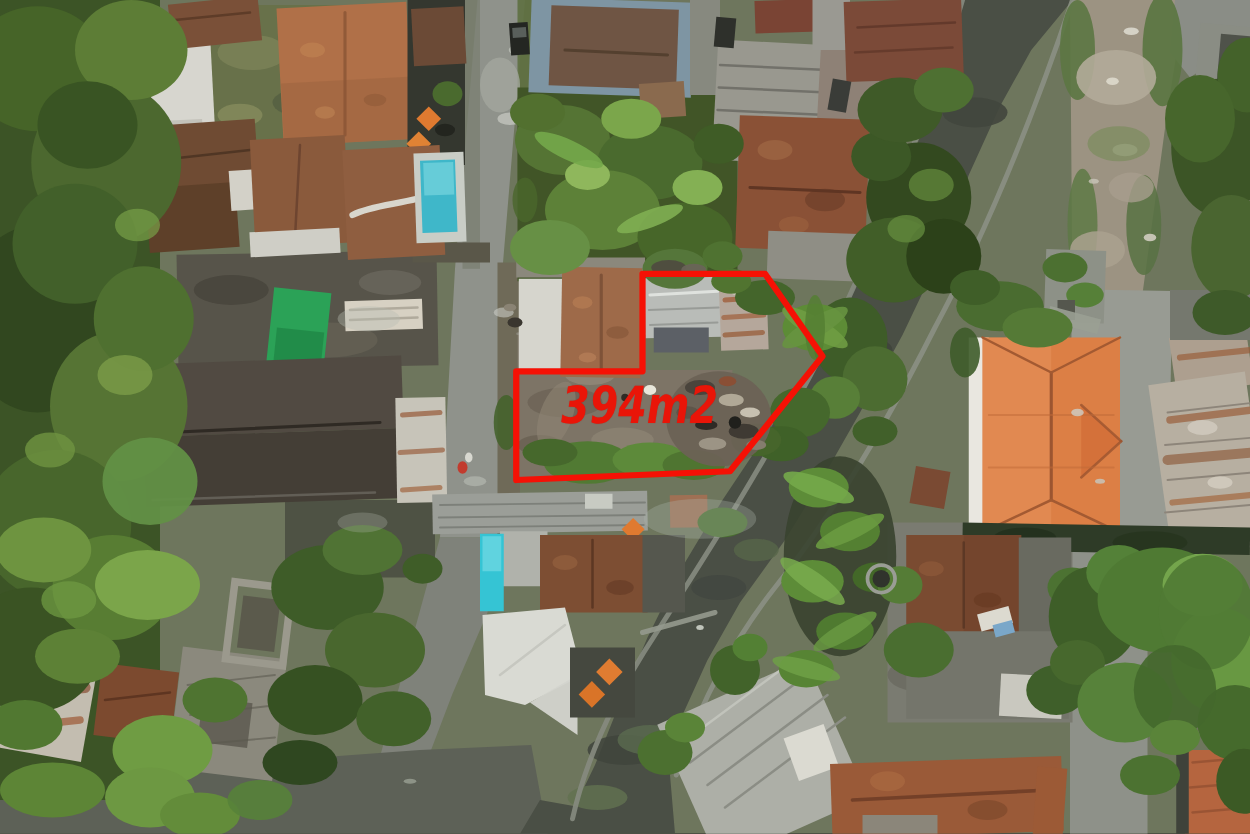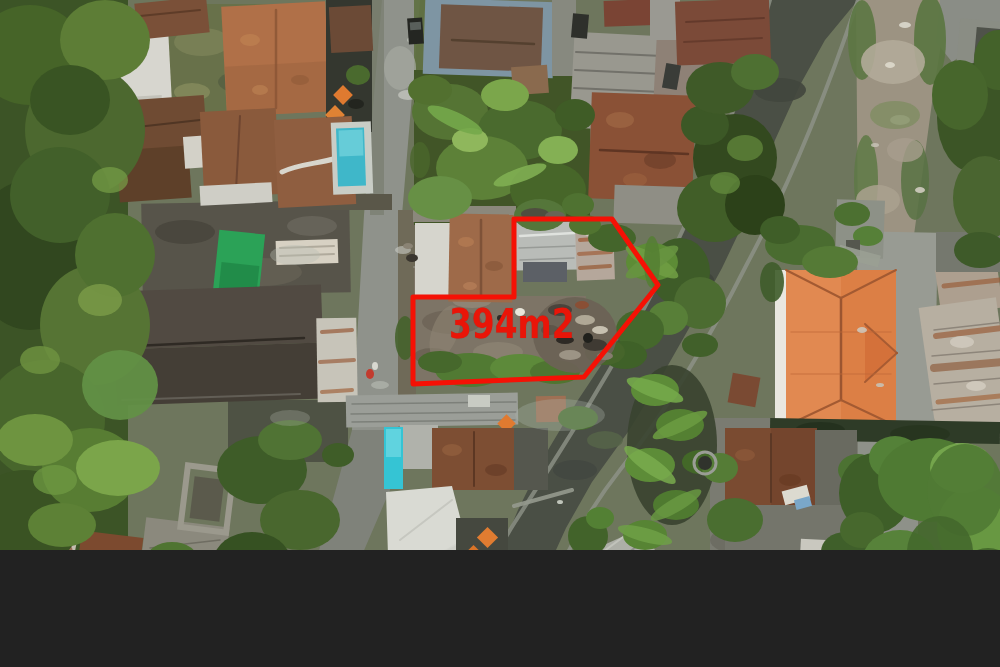--- a/index.html
+++ b/index.html
@@ -1,16 +1,16 @@
 <!DOCTYPE html>
 <html><head>
 <meta charset="utf-8">
 <style>
   html,body{margin:0;padding:0;background:#222;}
-  .stage{position:relative;width:1000px;height:550px;overflow:hidden;font-family:"DejaVu Sans","Liberation Sans",sans-serif;}
+  .stage{position:relative;width:1000px;height:667px;overflow:hidden;font-family:"DejaVu Sans","Liberation Sans",sans-serif;font-style:italic;}
   .stage svg{position:absolute;left:0;top:0;}
   .area-label{
     position:absolute;left:449px;top:301px;
     font-weight:bold;font-size:41px;line-height:1.15;
     letter-spacing:0;transform:scaleX(.8);transform-origin:0 0;
     text-shadow:0 0 1px rgba(150,0,0,.35);
     user-select:none;white-space:nowrap;
   }
 </style>
 </head>

